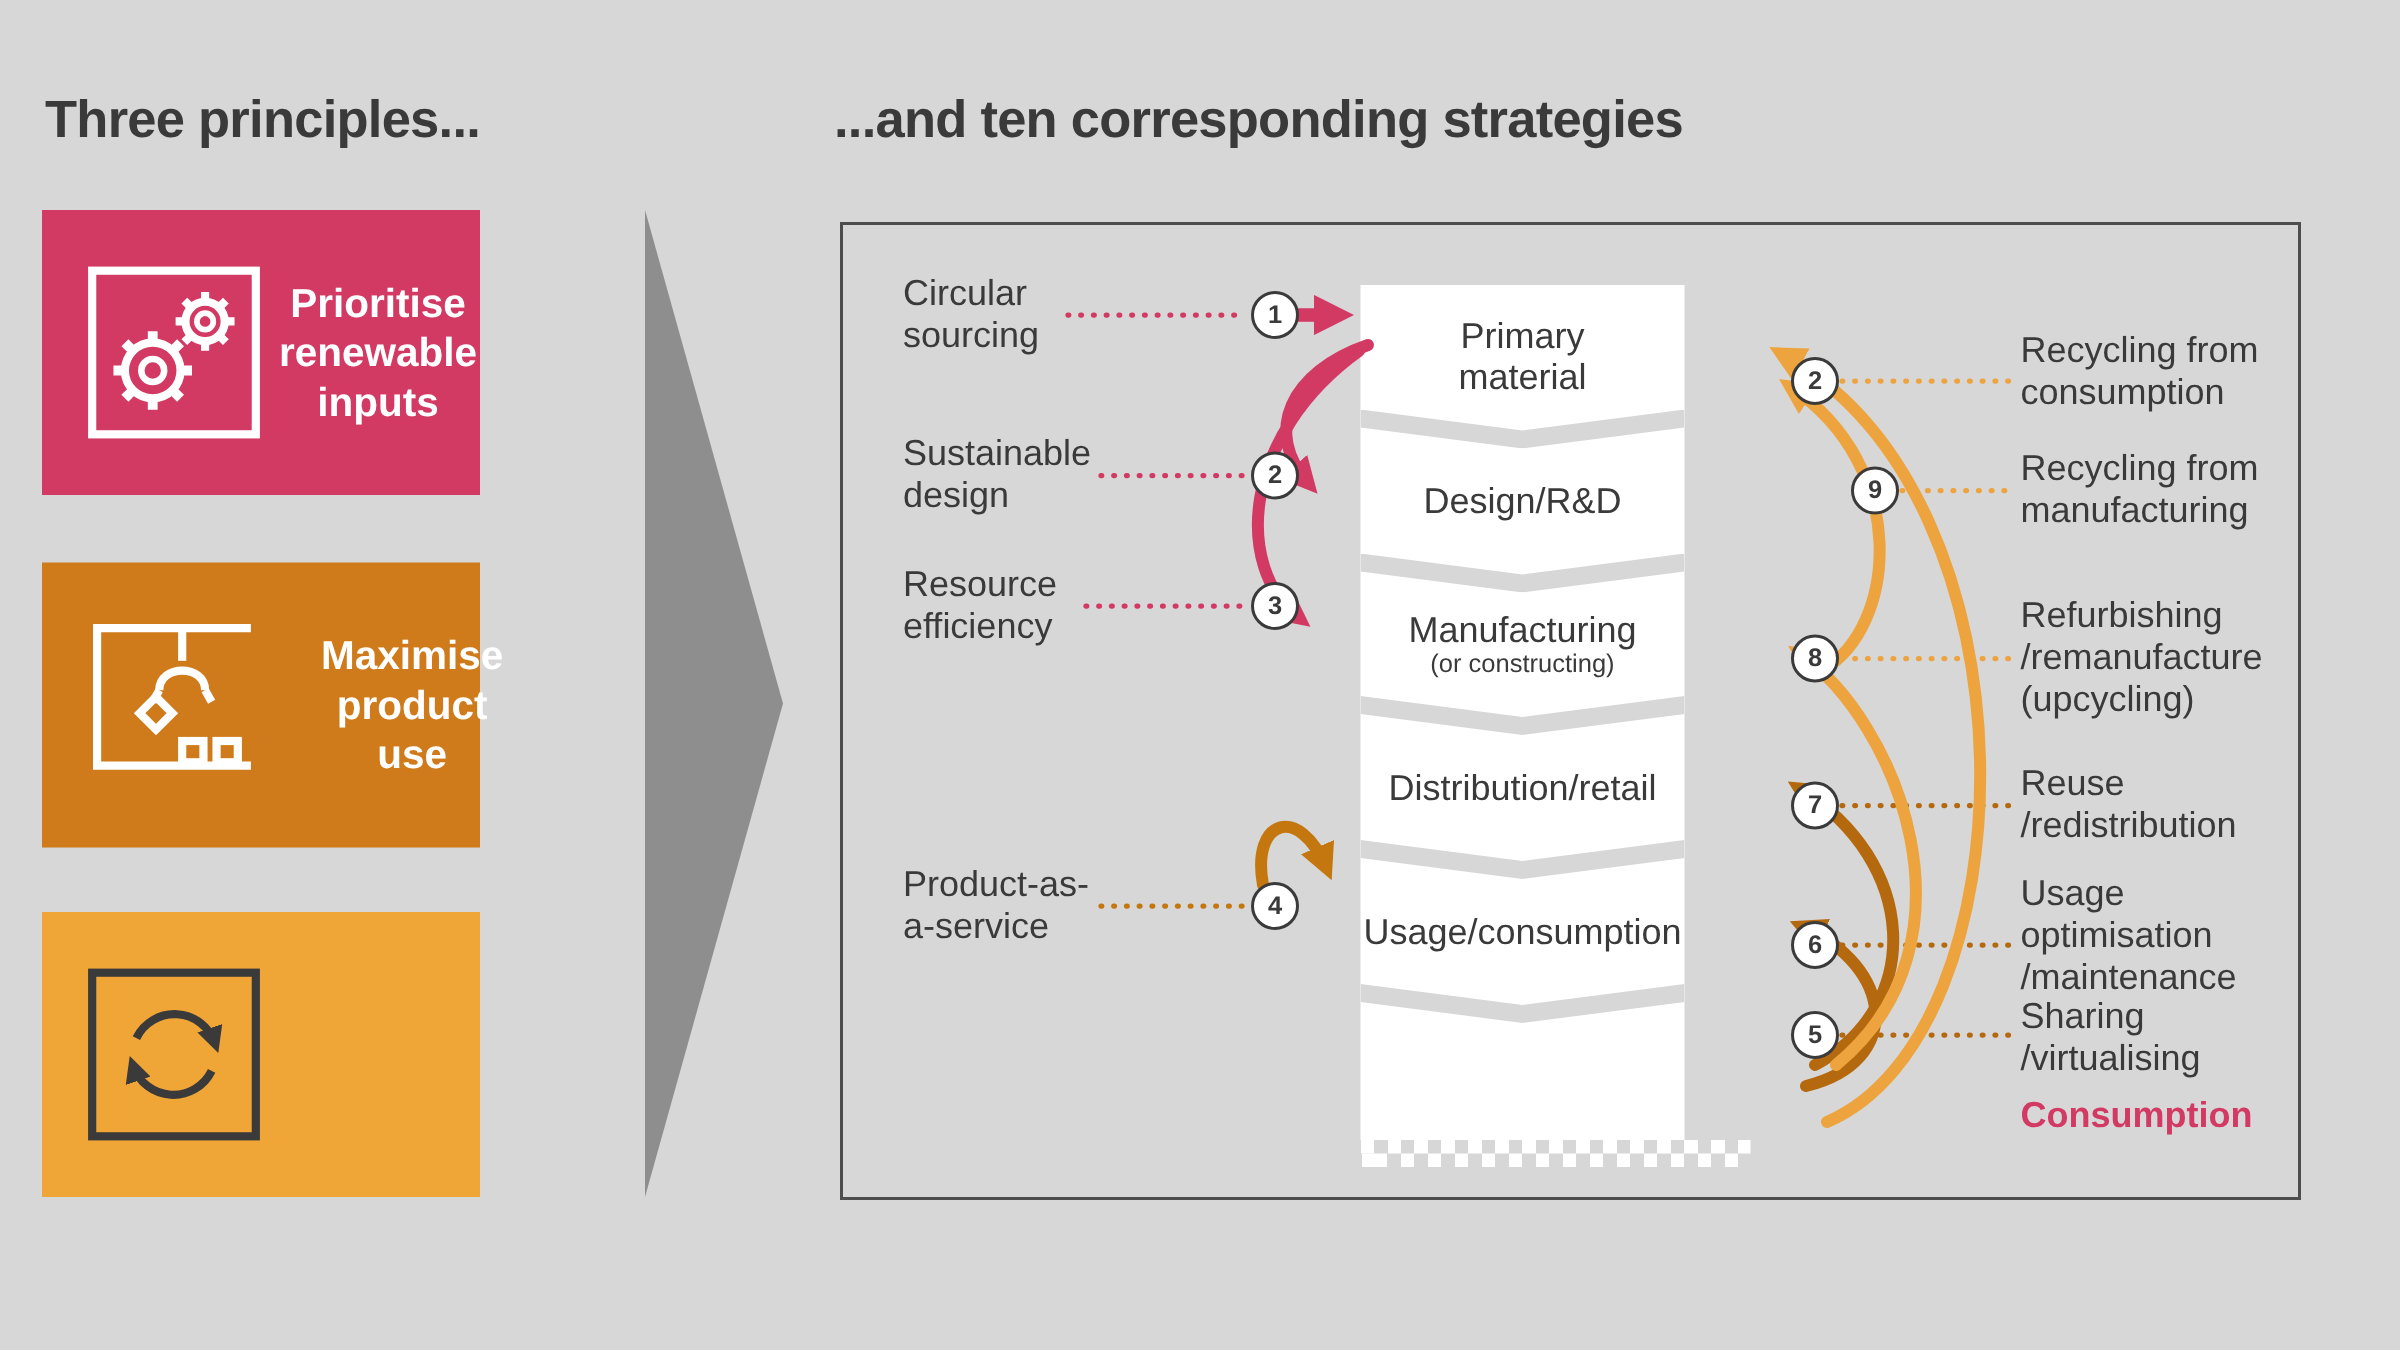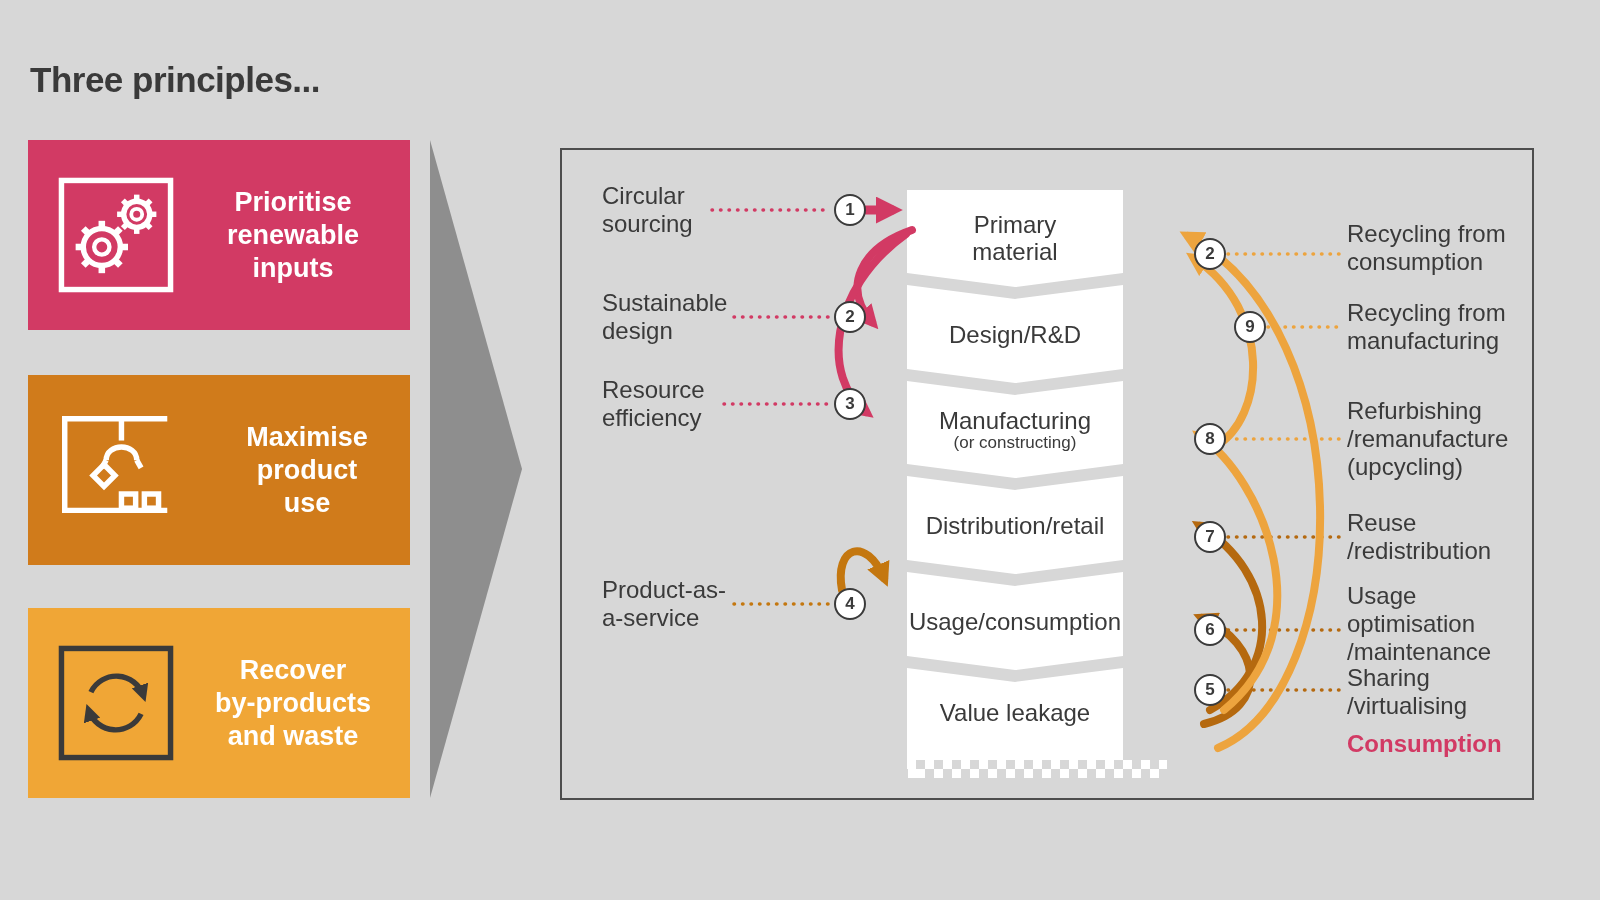--- a/index.html
+++ b/index.html
@@ -4,21 +4,21 @@
 <style>
   html,body{margin:0;padding:0;}
   body{font-family:"Liberation Sans",sans-serif;background:#b9b9b9;}
   .page{position:relative;width:1600px;height:900px;background:#d7d7d7;overflow:hidden;}
 
   .head{position:absolute;top:60px;font-size:35px;font-weight:bold;color:#3a3a3a;letter-spacing:-0.5px;}
   .head-left{left:30px;}
   .head-right{left:556px;}
 
   
-  .pbox{position:absolute;left:28px;width:382px;height:190px;display:flex;align-items:center;}
+  .pbox{position:absolute;left:28px;width:292px;height:190px;display:flex;align-items:center;}
   .p0{top:140px;background:#d23a64;}
   .p1{top:375px;background:#d07b1b;gap:28px;}
   .p2{top:608px;background:#f0a636;}
   .picon{width:120px;height:120px;margin-left:28px;flex:none;}
   .picon svg{width:100%;height:100%;display:block;}
   .plabel{flex:1;text-align:center;color:#fff;font-weight:bold;font-size:27px;line-height:33px;white-space:pre-line;padding:0 10px;}
 
   .big-arrow{position:absolute;left:430px;top:140px;width:92px;height:658px;background:#8e8e8e;
     clip-path:polygon(0 0,100% 50%,0 100%);}
 
@@ -43,20 +43,21 @@
 
   .slabel{position:absolute;font-size:24px;line-height:28px;color:#3a3a3a;white-space:pre-line;}
   .slabel.footer{font-weight:bold;color:#d23a64;}
 </style>
 </head>
 <body>
 
 <div class="page">
 
   <div class="head head-left">Three principles...</div>
+  <div class="head head-right">...and ten corresponding strategies</div>
 
   <div class="pbox p0">
     <div class="picon">
       <svg viewBox="0 0 110 110" fill="none" stroke="#ffffff">
         <rect x="5" y="5" width="100" height="100" stroke-width="5"></rect>
         <g transform="translate(42,66)">
           <circle r="17" stroke-width="5"></circle>
             <circle r="7" stroke-width="4"></circle>
           <g stroke-width="6">
             <line x1="0" y1="-17" x2="0" y2="-24"></line>
@@ -114,23 +115,20 @@
         <defs>
           <marker id="rh" viewBox="0 0 10 10" refX="6" refY="5" markerWidth="3.2" markerHeight="3.2" orient="auto">
             <path d="M0,0 L10,5 L0,10 z" fill="#3a3a3a" stroke="none"></path>
           </marker>
         </defs>
         <rect x="5" y="5" width="100" height="100"></rect>
         <path d="M32,45 A26,26 0 0 1 80,48" marker-end="url(#rh)"></path>
         <path d="M78,65 A26,26 0 0 1 30,62" marker-end="url(#rh)"></path>
       </svg>
     </div>
-    <div class="plabel">Recover
-by-products
-and waste</div>
   </div>
 
   <div class="big-arrow"></div>
 
   <div class="panel">
 
     <div class="white-col">
       <div class="stage" style="top:0">
           <div class="stage-label">Primary
 material</div>
@@ -140,23 +138,20 @@
         </div>
       <div class="stage" style="top:192px">
         <div class="stage-label">Manufacturing</div>
         <div class="stage-sub">(or constructing)</div>
       </div>
       <div class="stage" style="top:287px">
           <div class="stage-label">Distribution/retail</div>
         </div>
       <div class="stage" style="top:383px">
           <div class="stage-label">Usage/consumption</div>
-        </div>
-      <div class="stage" style="top:474px">
-          <div class="stage-label">Value leakage</div>
         </div>
 
       <div class="chev" style="top:83px"></div>
       <div class="chev" style="top:179px"></div>
       <div class="chev" style="top:274px"></div>
       <div class="chev" style="top:370px"></div>
       <div class="chev" style="top:466px"></div>
 
       <div class="crumb r1"></div>
       <div class="crumb r2"></div>

